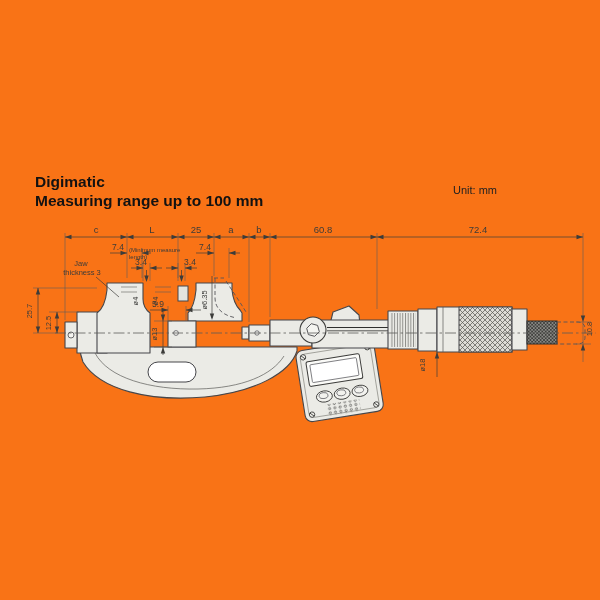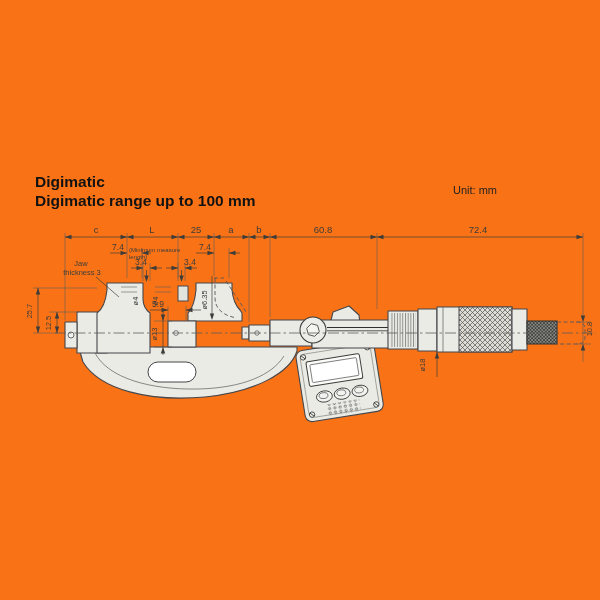--- a/index.html
+++ b/index.html
@@ -20,21 +20,21 @@
   .cline{stroke:#5a5a58;stroke-width:0.8;fill:none;stroke-dasharray:11 3 2.5 3;}
   .arrowfill{fill:#3c3c3a;}
 </style>
 </head>
 <body>
 
 <div class="canvas">
 
   <div class="title">
     <div>Digimatic</div>
-    <div>Digimatic range up to 100 mm</div>
+    <div>Measuring range up to 100 mm</div>
   </div>
   <div class="unit">Unit: mm</div>
 
   <svg width="600" height="600" viewBox="0 0 600 600">
     <defs>
       <polygon id="arw" points="0,0 -6.5,-2.2 -6.5,2.2" class="arrowfill"></polygon>
       <pattern id="knurl1" patternUnits="userSpaceOnUse" width="5" height="5">
         <rect width="5" height="5" fill="#dddcd6"></rect>
         <path d="M0 5 L5 0 M0 0 L5 5" stroke="#55554f" stroke-width="0.7"></path>
       </pattern>

